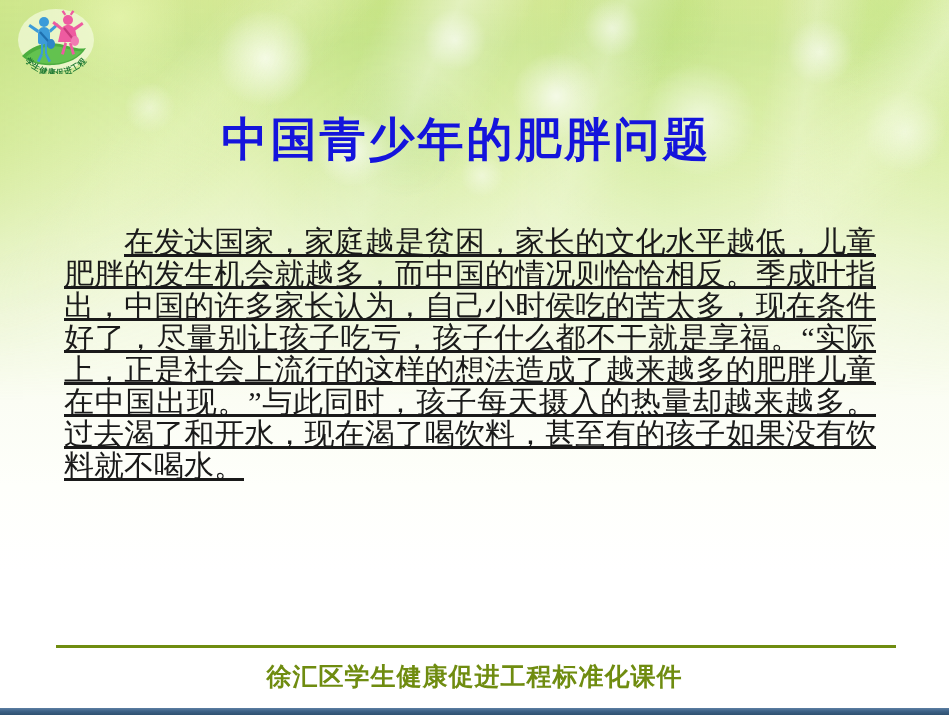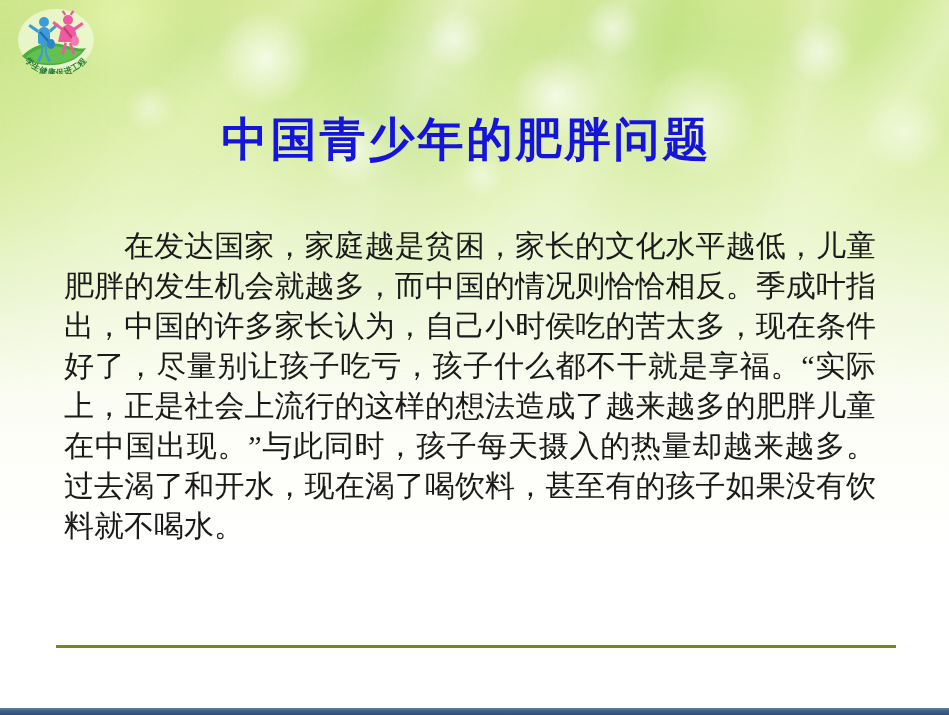--- a/index.html
+++ b/index.html
@@ -131,26 +131,27 @@
   }
 
   
   .body-text {
     position: absolute;
     left: 64px;
     top: 196px;
     width: 812px;
     font-family: "Liberation Serif", "DejaVu Serif", serif;
     font-size: 30px;
-    line-height: 40px;
+    line-height: 32px;
     color: #1a1a1a;
     text-align: justify;
     text-justify: inter-character;
     text-indent: 60px;
     letter-spacing: 0px;
+    text-decoration: underline;
   }
 
   
   .footer-rule {
     position: absolute;
     left: 56px;
     top: 645px;
     width: 840px;
     height: 3px;
     background: #6f8c10;
@@ -229,15 +230,16 @@
         <textPath href="#logoArc" startOffset="50%" text-anchor="middle">学生健康促进工程</textPath>
       </text>
     </svg>
   </div>
 
   <h1 class="title">中国青少年的肥胖问题</h1>
 
   <p class="body-text">在发达国家，家庭越是贫困，家长的文化水平越低，儿童肥胖的发生机会就越多，而中国的情况则恰恰相反。季成叶指出，中国的许多家长认为，自己小时侯吃的苦太多，现在条件好了，尽量别让孩子吃亏，孩子什么都不干就是享福。“实际上，正是社会上流行的这样的想法造成了越来越多的肥胖儿童在中国出现。”与此同时，孩子每天摄入的热量却越来越多。过去渴了和开水，现在渴了喝饮料，甚至有的孩子如果没有饮料就不喝水。</p>
 
   <div class="footer-rule"></div>
+  <div class="footer-text">徐汇区学生健康促进工程标准化课件</div>
 
   <div class="bottom-border"></div>
 </div>
 
 </body></html>

